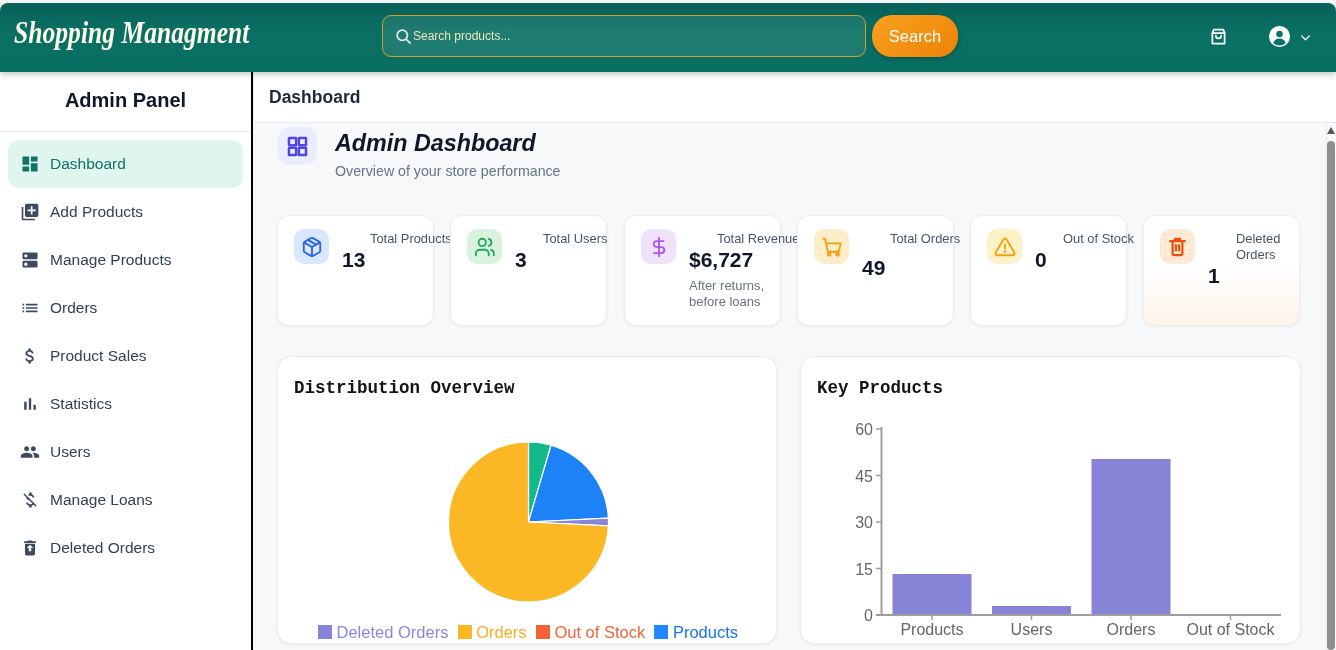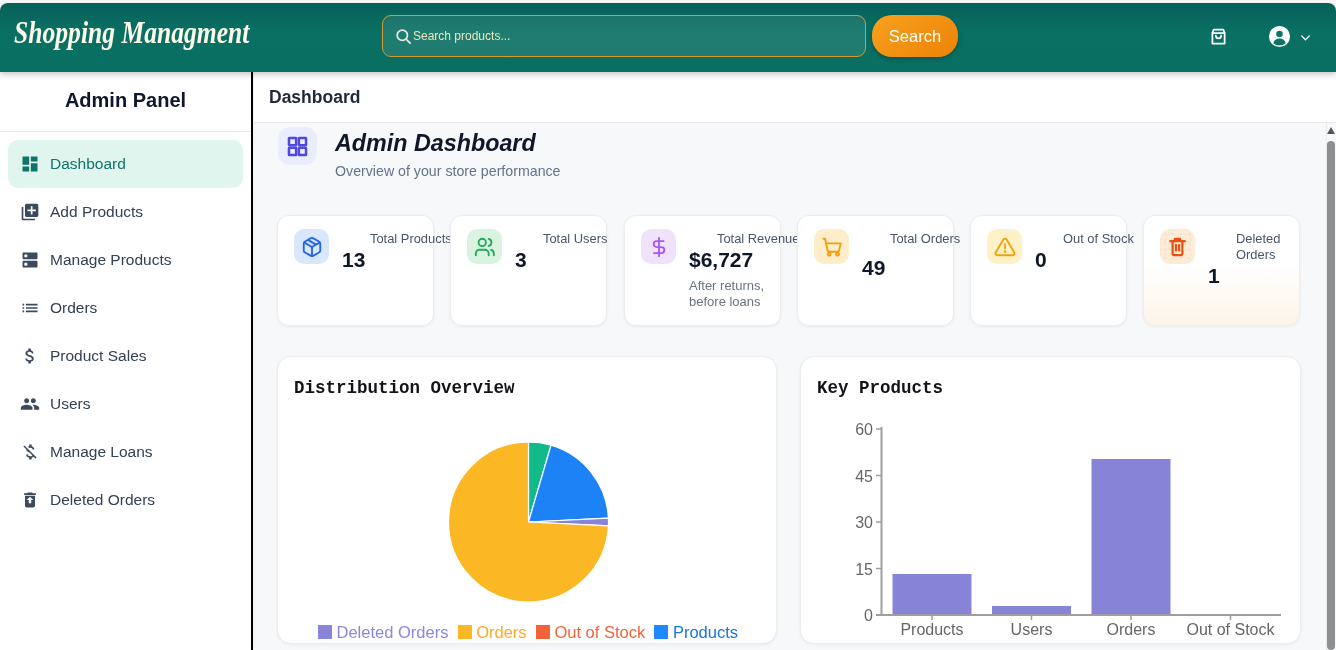--- a/index.html
+++ b/index.html
@@ -100,20 +100,26 @@
       <span>Orders</span>
     </div>
   <div class="mi">
       <svg viewBox="0 0 24 24">
         <path d="M11.8 10.9c-2.27-.59-3-1.2-3-2.15 0-1.09 1.01-1.85 2.7-1.85 1.78 0 2.44.85 2.5 2.1h2.21c-.07-1.72-1.12-3.3-3.21-3.81V3h-3v2.16c-1.94.42-3.5 1.68-3.5 3.61 0 2.31 1.91 3.46 4.7 4.13 2.5.6 3 1.48 3 2.41 0 .69-.49 1.79-2.7 1.79-2.06 0-2.87-.92-2.98-2.1h-2.2c.12 2.19 1.76 3.42 3.68 3.83V21h3v-2.15c1.95-.37 3.5-1.5 3.5-3.55 0-2.84-2.43-3.81-4.7-4.4z"></path>
       </svg>
       <span>Product Sales</span>
     </div>
   <div class="mi">
       <svg viewBox="0 0 24 24">
+        <path d="M5 9.2h3V19H5zM10.6 5h2.8v14h-2.8zm5.6 8H19v6h-2.8z"></path>
+      </svg>
+      <span>Statistics</span>
+    </div>
+  <div class="mi">
+      <svg viewBox="0 0 24 24">
         <path d="M16 11c1.66 0 2.99-1.34 2.99-3S17.66 5 16 5c-1.66 0-3 1.34-3 3s1.34 3 3 3zm-8 0c1.66 0 2.99-1.34 2.99-3S9.66 5 8 5C6.34 5 5 6.34 5 8s1.34 3 3 3zm0 2c-2.33 0-7 1.17-7 3.5V19h14v-2.5c0-2.33-4.67-3.5-7-3.5zm8 0c-.29 0-.62.02-.97.05 1.16.84 1.97 1.97 1.97 3.45V19h6v-2.5c0-2.33-4.67-3.5-7-3.5z"></path>
       </svg>
       <span>Users</span>
     </div>
   <div class="mi">
       <svg viewBox="0 0 24 24">
         <path d="M12.5 6.9c1.78 0 2.44.85 2.5 2.1h2.21c-.07-1.72-1.12-3.3-3.21-3.81V3h-3v2.16c-.53.12-1.03.3-1.48.54l1.47 1.47c.41-.17.91-.27 1.51-.27zM5.33 4.06L4.06 5.33 7.5 8.77c0 2.08 1.56 3.21 3.91 3.91l3.51 3.51c-.34.48-1.05.91-2.42.91-2.06 0-2.87-.92-2.98-2.1h-2.2c.12 2.19 1.76 3.42 3.68 3.83V21h3v-2.15c.96-.18 1.82-.55 2.45-1.12l2.22 2.22 1.27-1.27L5.33 4.06z"></path>
       </svg>
       <span>Manage Loans</span>
     </div>

